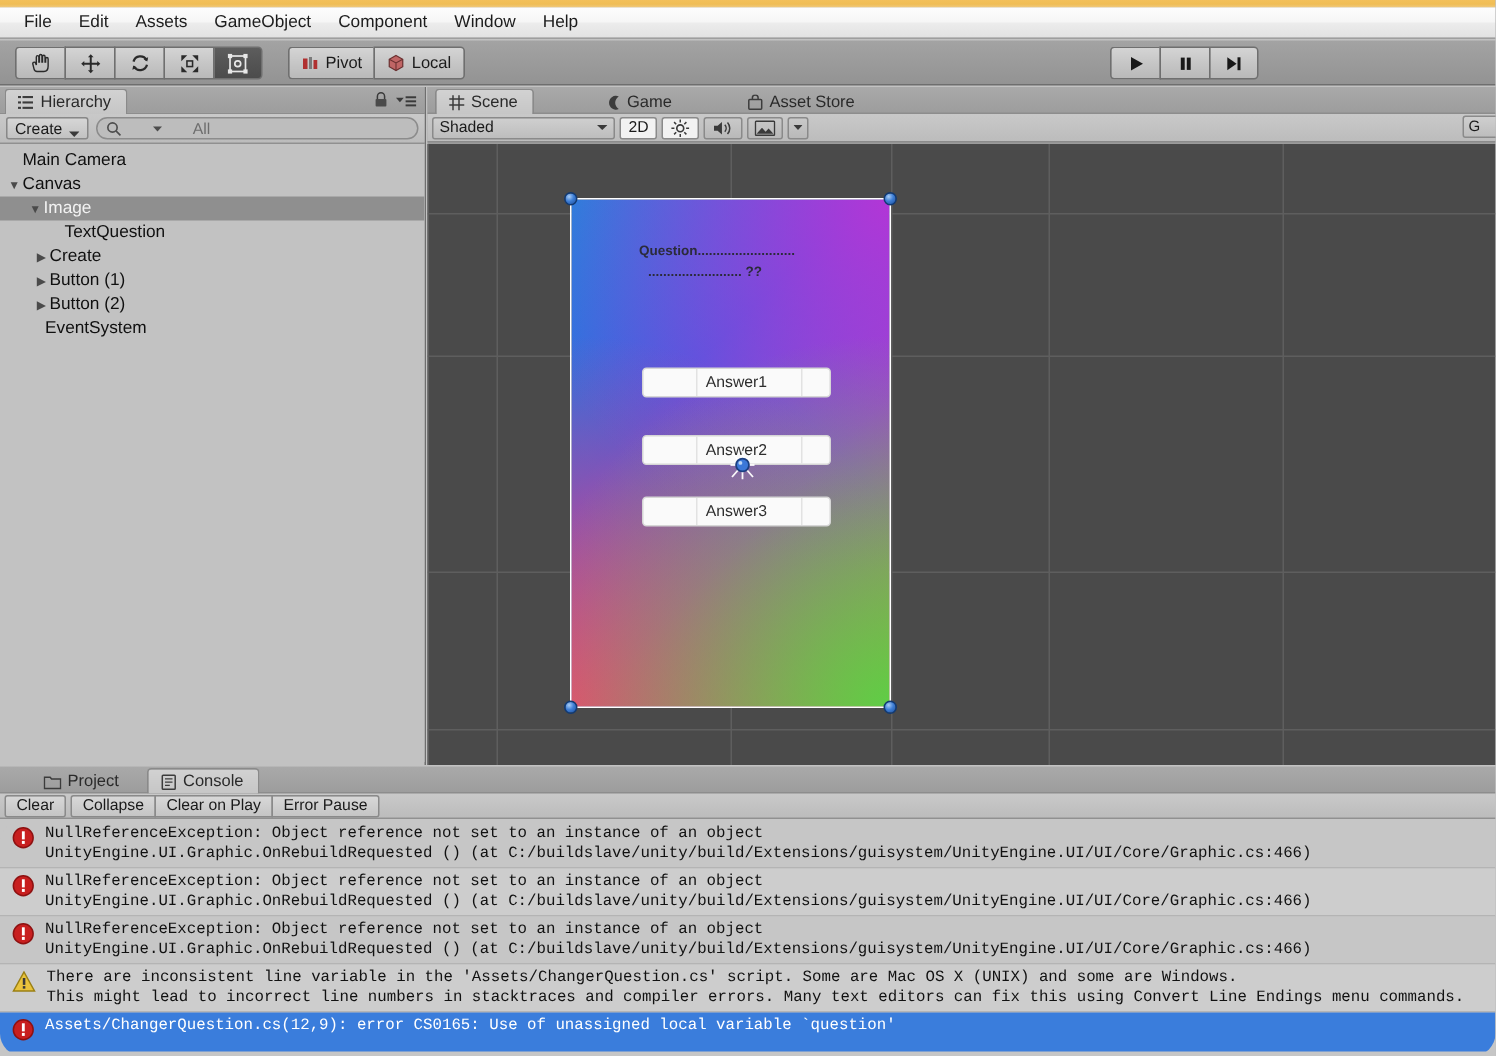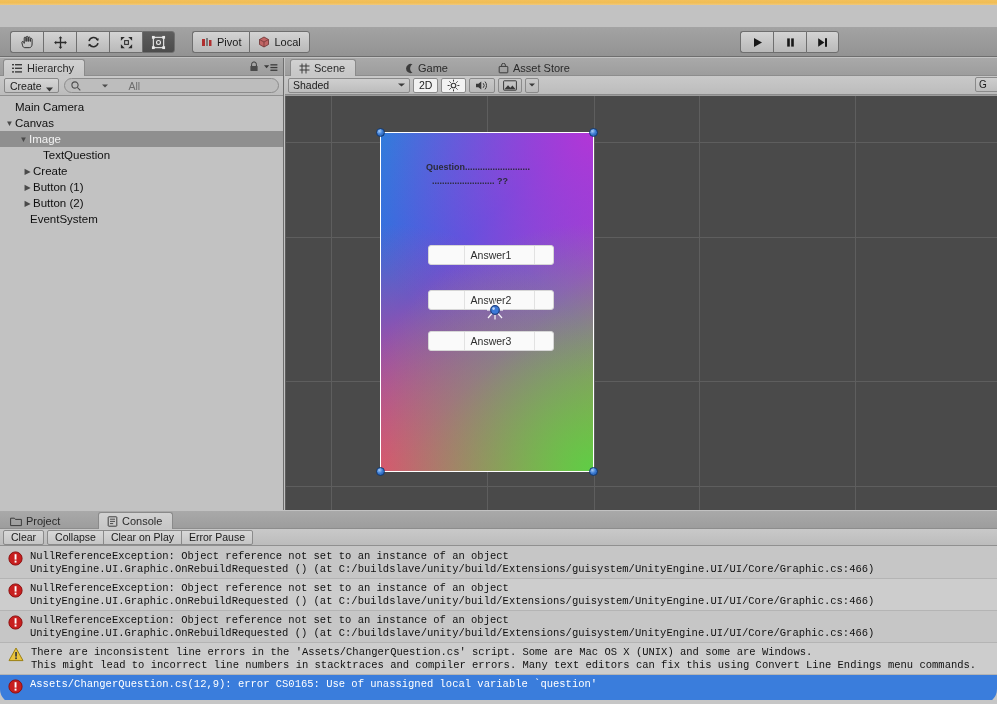--- a/index.html
+++ b/index.html
@@ -154,20 +154,29 @@
   .logtext { white-space:pre; }
   .ico { flex:0 0 auto; margin-top:1px; }
 </style>
 </head>
 <body>
 
 <div id="app">
 
   <div class="gold-strip"></div>
 
+  <div class="menubar">
+    <div class="menu-item">File</div>
+    <div class="menu-item">Edit</div>
+    <div class="menu-item">Assets</div>
+    <div class="menu-item">GameObject</div>
+    <div class="menu-item">Component</div>
+    <div class="menu-item">Window</div>
+    <div class="menu-item">Help</div>
+  </div>
 
   <div class="toolbar">
 
     <div class="tool-group" style="left:10px;">
       <div class="tbtn">
         <svg width="15" height="15" viewBox="0 0 16 16">
           <path d="M5 13.5c-1 0-2-1-2.2-2L2 8.2c-.2-.7.2-1.2.8-1.3.5-.1 1 .2 1.2.7l.5 1.3V3.2c0-.6.4-1 .9-1s.9.4.9 1v3.6h.4V2.4c0-.6.4-1 .9-1s.9.4.9 1v4.4h.4V3c0-.6.4-1 .9-1s.9.4.9 1v3.8h.4V4.6c0-.6.4-1 .9-1s.9.4.9 1v5c0 2.2-1.1 3.9-3 3.9z" fill="none" stroke="#2a2a2a" stroke-width="1"></path>
         </svg>
       </div>
       <div class="tbtn">
@@ -444,21 +453,21 @@
             <circle cx="11" cy="11" r="4.3" fill="#3b78d8" stroke="#1b3f80" stroke-width="1.2"></circle>
             <circle cx="9.6" cy="9.6" r="1.3" fill="#bcd6f5"></circle>
           </svg>
         </div>
       </div>
     </div>
   </div>
 
   <div class="console">
     <div class="con-tabs">
-      <div class="ptab" style="left:2px;">
+      <div class="ptab" style="left:21px;">
         <svg width="12" height="11" viewBox="0 0 12 11">
           <path d="M0.6 2.2h3.8l1 1.2h6V9.6H0.6z" fill="none" stroke="#3c3c3c" stroke-width="1"></path>
         </svg>
         <span>Project</span>
       </div>
       <div class="ptab sel" style="left:98px;">
         <svg width="11" height="11" viewBox="0 0 11 11">
           <rect x="1.2" y="0.8" width="8.6" height="9.4" rx="0.6" fill="none" stroke="#3c3c3c" stroke-width="1"></rect>
           <path d="M3 3.2h5M3 5.4h5M3 7.6h3.2" stroke="#3c3c3c" stroke-width="0.9"></path>
         </svg>
@@ -509,21 +518,21 @@
       </div>
 
       <div class="logrow warn">
         <span class="ico">
           <svg width="16" height="15" viewBox="0 0 16 15">
             <path d="M8 1L15 13.6H1z" fill="#e9c33c" stroke="#9b8014" stroke-width="1"></path>
             <rect x="7.2" y="5" width="1.7" height="4.6" fill="#3a3a3a"></rect>
             <rect x="7.2" y="10.4" width="1.7" height="1.7" fill="#3a3a3a"></rect>
           </svg>
         </span>
-        <span class="logtext"><span>There are inconsistent line errors in the 'Assets/ChangerQuestion.cs' script. Some are Mac OS X (UNIX) and some are Windows.</span><br><span>This might lead to incorrect line numbers in stacktraces and compiler errors. Many text editors can fix this using Convert Line Endings menu commands.</span></span>
+        <span class="logtext"><span>There are inconsistent line variable in the 'Assets/ChangerQuestion.cs' script. Some are Mac OS X (UNIX) and some are Windows.</span><br><span>This might lead to incorrect line numbers in stacktraces and compiler errors. Many text editors can fix this using Convert Line Endings menu commands.</span></span>
       </div>
 
       <div class="logrow selected">
         <span class="ico">
           <svg width="15" height="15" viewBox="0 0 15 15">
             <circle cx="7.5" cy="7.5" r="6.6" fill="#c81f1f" stroke="#8e1111" stroke-width="1"></circle>
             <rect x="6.6" y="3.2" width="1.9" height="5.4" fill="#fff"></rect>
             <rect x="6.6" y="9.6" width="1.9" height="2" fill="#fff"></rect>
           </svg>
         </span>

